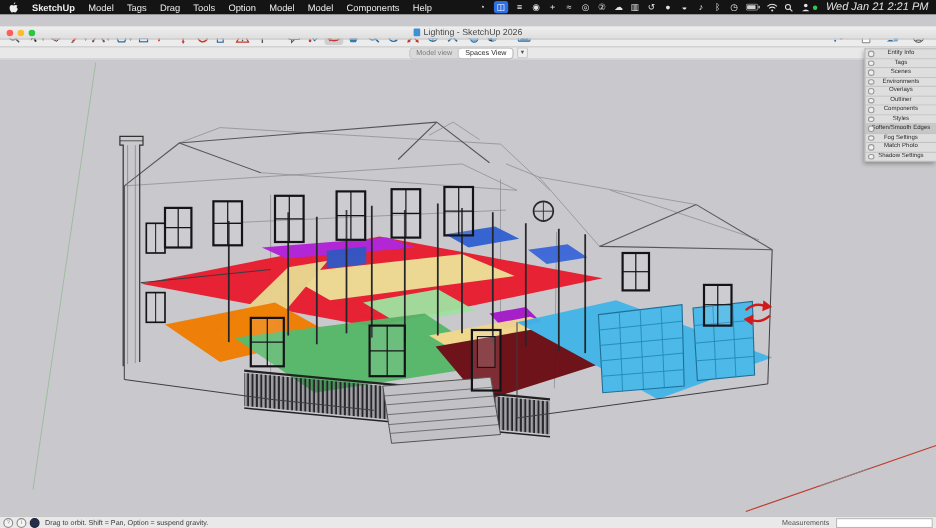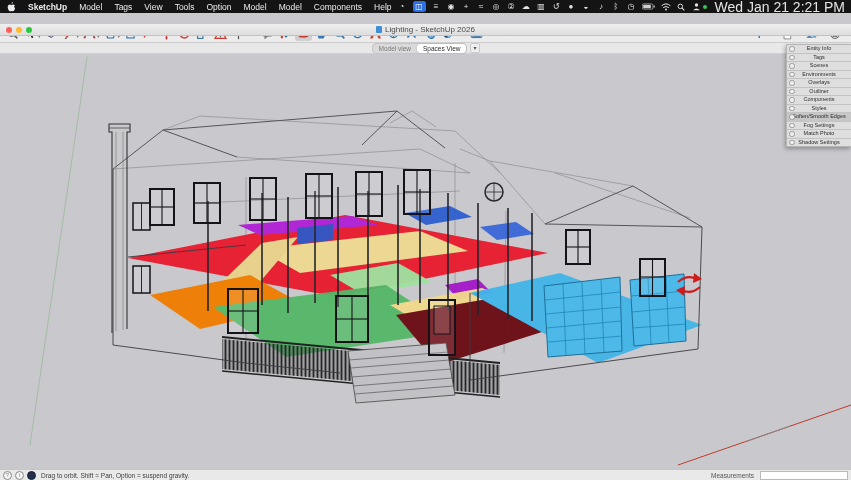--- a/index.html
+++ b/index.html
@@ -8,21 +8,21 @@
 
   
   .menubar{position:absolute;top:0;left:0;right:0;height:13px;background:#141414;color:#ececec;
            display:flex;align-items:center;font-size:8.5px;padding:0 7px;z-index:50;}
   .menubar .apple{width:10px;height:10px;display:flex;align-items:center;justify-content:center;margin-right:6px;}
   .menu-item{padding:0 6px;white-space:nowrap;}
   .menu-item.app{font-weight:bold;}
   .mb-right{margin-left:auto;display:flex;align-items:center;gap:6px;font-size:8px;color:#e3e3e3;}
   .st-ic{display:inline-flex;align-items:center;justify-content:center;min-width:9px;height:11px;line-height:11px;}
   .st-ic.hl{background:#2e6fe4;border-radius:2.5px;padding:0 2px;color:#fff;}
-  .clock{font-size:14px;margin-left:2px;white-space:nowrap;}
+  .clock{font-size:10px;margin-left:2px;white-space:nowrap;font-style:italic;}
   .green-dot{width:4px;height:4px;border-radius:50%;background:#35c759;margin-left:-4px;}
 
   
   .titlebar{position:absolute;top:24px;left:0;right:0;height:11px;background:linear-gradient(#efefef,#dedede);
             border-bottom:1px solid #c2c2c2;display:flex;align-items:center;justify-content:center;
             font-size:8px;color:#4a4a4a;z-index:49;}
   .lights{position:absolute;left:6px;top:2.5px;display:flex;gap:4px;}
   .light{width:6px;height:6px;border-radius:50%;}
   .light.r{background:#ff5f57;} .light.y{background:#febc2e;} .light.g{background:#28c840;}
   .doc-ic{width:6px;height:7px;background:#3f8fd6;border-radius:1px;margin-right:3px;display:inline-block;}
@@ -74,21 +74,21 @@
 
 <div class="menubar">
   <span class="apple">
     <svg width="9" height="10" viewBox="0 0 16 18">
         <path fill="#ececec" d="M11 4.5c-1.3 0-2 .8-3 .8s-1.9-.8-3.1-.8C3 4.5 1.2 6.2 1.2 9.4c0 3.6 2.6 7.4 4.1 7.4.9 0 1.4-.6 2.6-.6s1.6.6 2.6.6c1.6 0 4-3.9 4-6.1-2-.8-2.4-3.6-.3-4.8-.8-1-2.1-1.4-3.2-1.4zM10.6.2C9.2.4 8 1.7 8.1 3.2c1.4.1 2.7-1.3 2.5-3z"></path>
       </svg>
   </span>
   <span class="menu-item app">SketchUp</span>
   <span class="menu-item">Model</span>
   <span class="menu-item">Tags</span>
-  <span class="menu-item">View</span>
+  <span class="menu-item">Drag</span>
   <span class="menu-item">Tools</span>
   <span class="menu-item">Option</span>
   <span class="menu-item">Model</span>
   <span class="menu-item">Model</span>
   <span class="menu-item">Components</span>
   <span class="menu-item">Help</span>
 
   <span class="mb-right">
     <span class="st-ic">◔</span>
     <span class="st-ic hl">◫</span>

